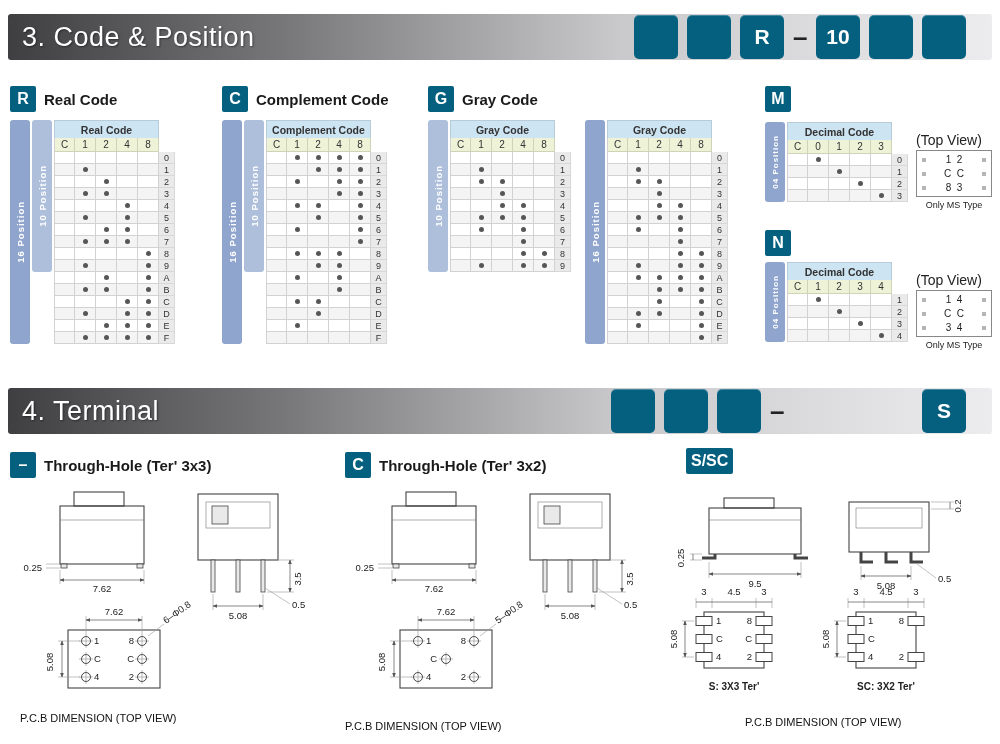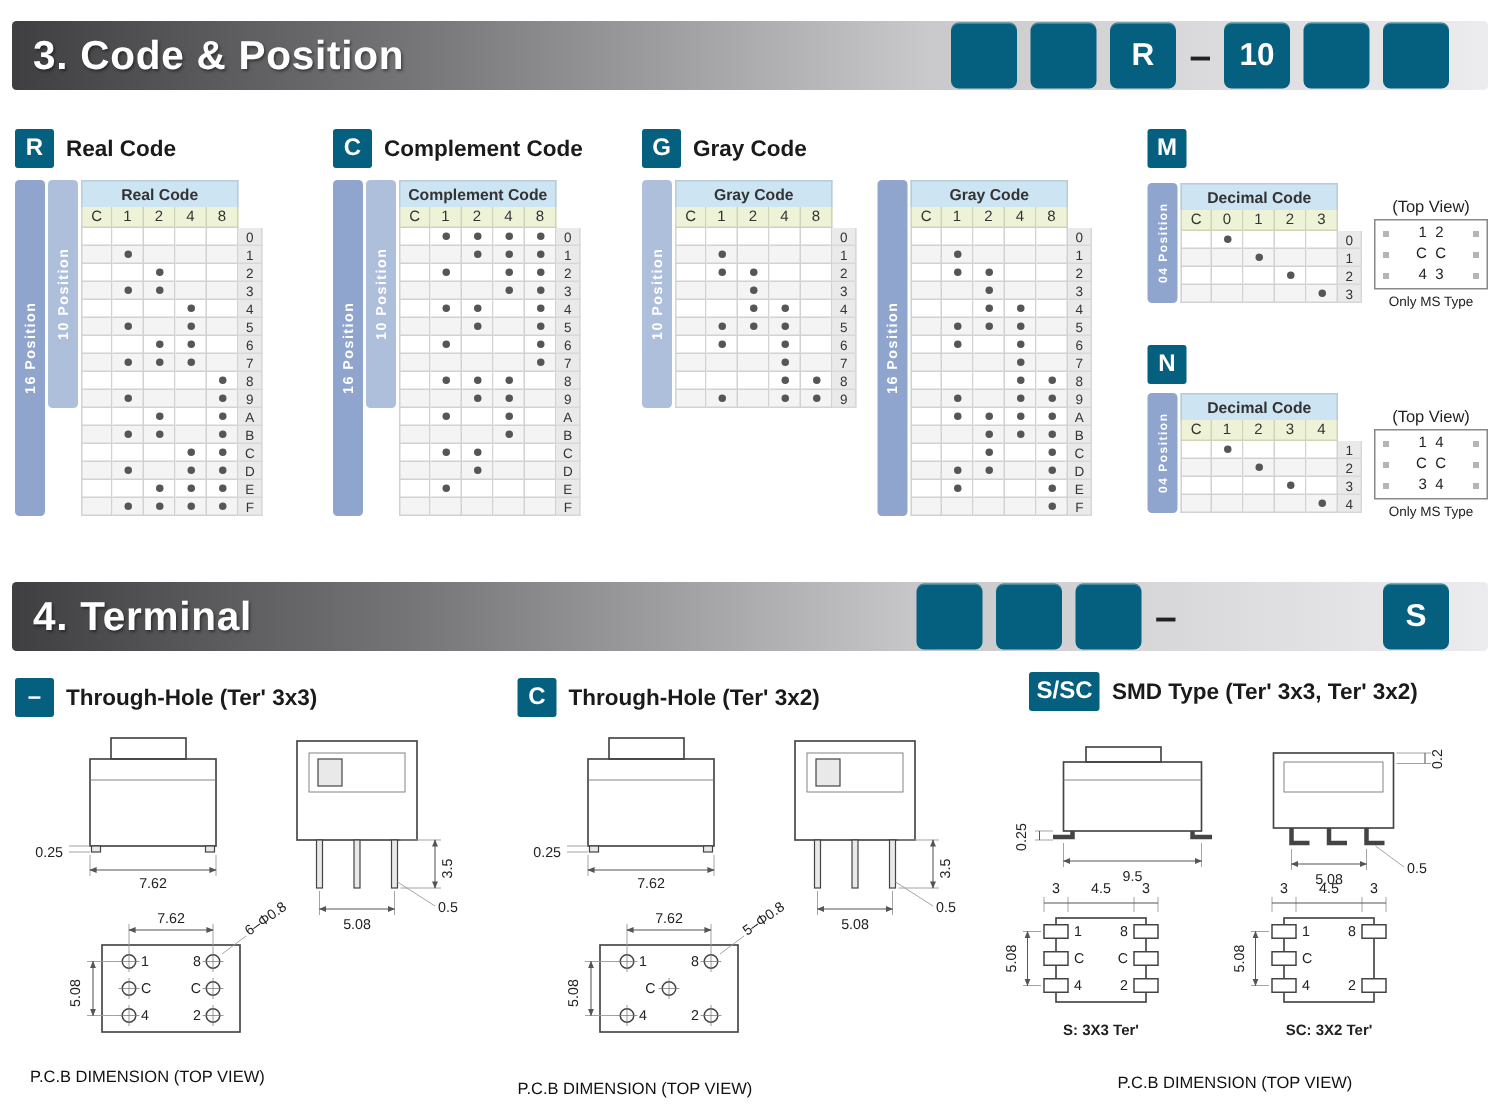--- a/index.html
+++ b/index.html
@@ -4,21 +4,21 @@
 <style>
   *{margin:0;padding:0;box-sizing:border-box}
   html,body{background:#fff}
   body{font-family:"Liberation Sans",sans-serif}
   .page{position:relative;width:1000px;height:744px;background:#fff;overflow:hidden}
 
   
   .sec-bar{position:absolute;left:8px;width:984px;height:46px;border-radius:3px;
     background:linear-gradient(90deg,#3f3f41 0%,#77777a 28%,#c9c9cb 62%,#ececee 100%);
     display:flex;align-items:center}
-  .sec-title{color:#fff;font-size:27px;font-weight:bold;padding-left:14px;letter-spacing:.5px;
+  .sec-title{color:#fff;font-size:27px;font-weight:normal;padding-left:14px;letter-spacing:.5px;
     text-shadow:1px 1px 2px rgba(0,0,0,.45)}
   .part-boxes{position:absolute;right:26px;top:1px;display:flex;gap:9px;align-items:center}
   .pbox{width:44px;height:44px;background:#04607e;border-radius:5px;color:#fff;font-size:21px;
     font-weight:bold;display:flex;align-items:center;justify-content:center;
     box-shadow:inset 0 1px 0 rgba(255,255,255,.25)}
   .pdash{color:#222;font-size:26px;font-weight:bold;width:14px;text-align:center}
   .pspacer{width:120px}
 
   
   .badge-row{position:absolute;display:flex;align-items:center;gap:8px}
@@ -43,21 +43,21 @@
   .tbl-row .tbl-cell:first-child{border-left:1px solid #d2d2d2}
   .tbl-row.alt .tbl-cell{background:#f4f4f4}
   .tbl-head .tbl-cell{background:#eef3d8;height:14px;font-size:10px;color:#333;border-color:#cfd4b8}
   .dot{width:5px;height:5px;border-radius:50%;background:#565656}
   .tbl-label{width:16px;height:12px;display:flex;align-items:center;justify-content:center;
     font-size:9px;color:#333;background:#eaeaea;border-bottom:1px solid #d8d8d8;border-right:1px solid #d8d8d8}
   .tbl-head .tbl-label{background:transparent;border:none}
 
   
   .topview{position:absolute;width:76px}
-  .tv-title{font-size:11px;text-align:center;color:#222;margin-bottom:2px}
+  .tv-title{font-size:14px;text-align:left;color:#222;margin-bottom:2px}
   .tv-box{border:1px solid #888;background:#fff;padding:3px 5px;display:flex;flex-direction:column;gap:3px}
   .tv-line{font-size:10px;color:#222;display:flex;align-items:center;justify-content:space-between;white-space:pre}
   .tv-line::before,.tv-line::after{content:"";width:4px;height:4px;background:#b5b5b5;display:inline-block}
   .tv-note{font-size:9px;text-align:center;color:#222;margin-top:3px;white-space:nowrap}
 
   .footnote{position:absolute;font-size:15px;color:#111}
 
   
   .term-svg{position:absolute}
   svg text{font-family:"Liberation Sans",sans-serif;font-size:9.5px;fill:#222}
@@ -986,21 +986,21 @@
           <div class="tbl-label">4</div>
         </div>
       </div>
   </div>
 
   <div class="topview" style="left:916px;top:132px">
     <div class="tv-title">(Top View)</div>
     <div class="tv-box">
       <div class="tv-line">1  2</div>
       <div class="tv-line">C  C</div>
-      <div class="tv-line">4  3</div>
+      <div class="tv-line">8  3</div>
     </div>
     <div class="tv-note">Only MS Type</div>
   </div>
   <div class="topview" style="left:916px;top:272px">
     <div class="tv-title">(Top View)</div>
     <div class="tv-box">
       <div class="tv-line">1  4</div>
       <div class="tv-line">C  C</div>
       <div class="tv-line">3  4</div>
     </div>
@@ -1023,21 +1023,20 @@
   <div class="badge-row" style="left:10px;top:452px">
     <span class="badge">–</span>
     <span class="badge-label">Through-Hole (Ter' 3x3)</span>
   </div>
   <div class="badge-row" style="left:345px;top:452px">
     <span class="badge">C</span>
     <span class="badge-label">Through-Hole (Ter' 3x2)</span>
   </div>
   <div class="badge-row" style="left:686px;top:448px">
     <span class="badge">S/SC</span>
-    <span class="badge-label">SMD Type (Ter' 3x3, Ter' 3x2)</span>
   </div>
 
   <svg class="term-svg" style="left:2px;top:478px" width="330" height="238" viewBox="0 0 330 238">
     <defs>
       <marker id="arr" viewBox="0 0 10 10" refX="9" refY="5" markerWidth="7" markerHeight="7" orient="auto-start-reverse">
           <path d="M0,1L10,5L0,9z" fill="#555"></path>
         </marker>
     </defs>
     <g>
       <rect class="o" x="72" y="14" width="50" height="14"></rect>

